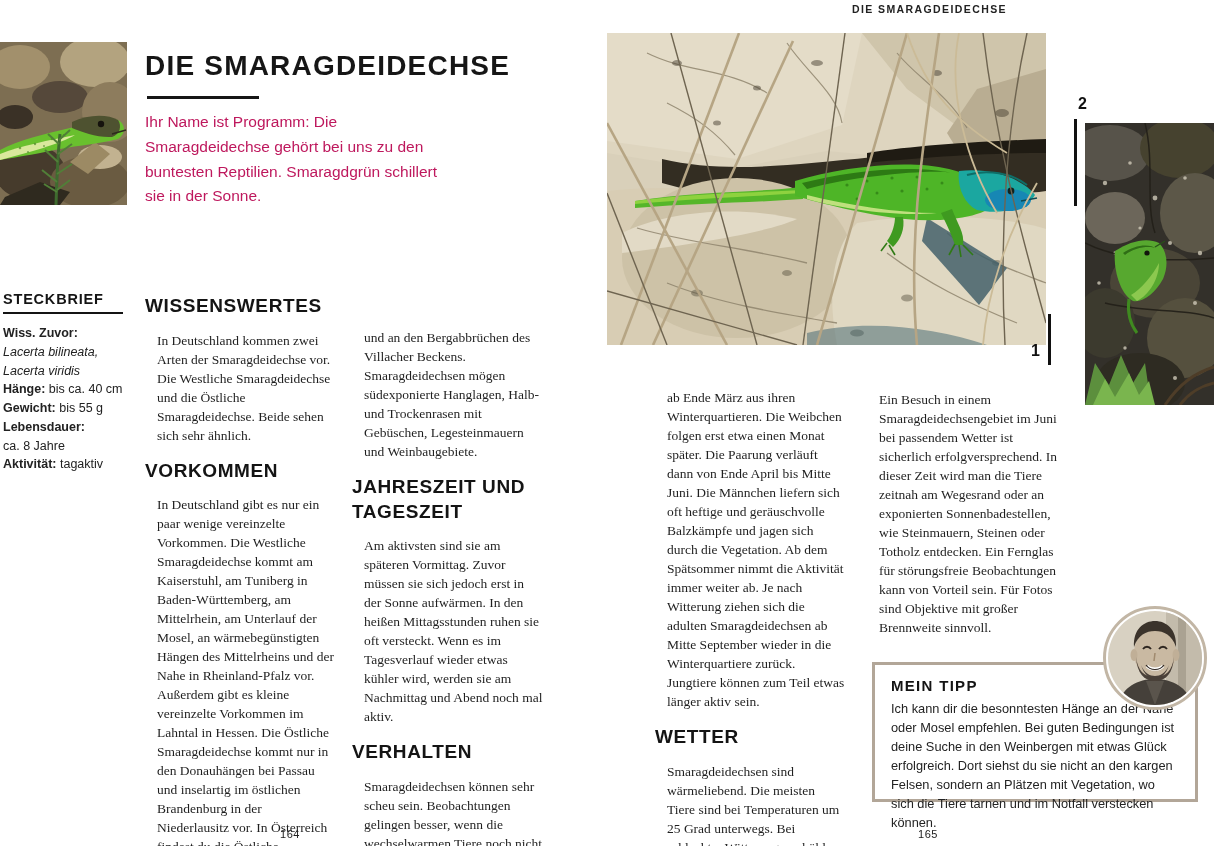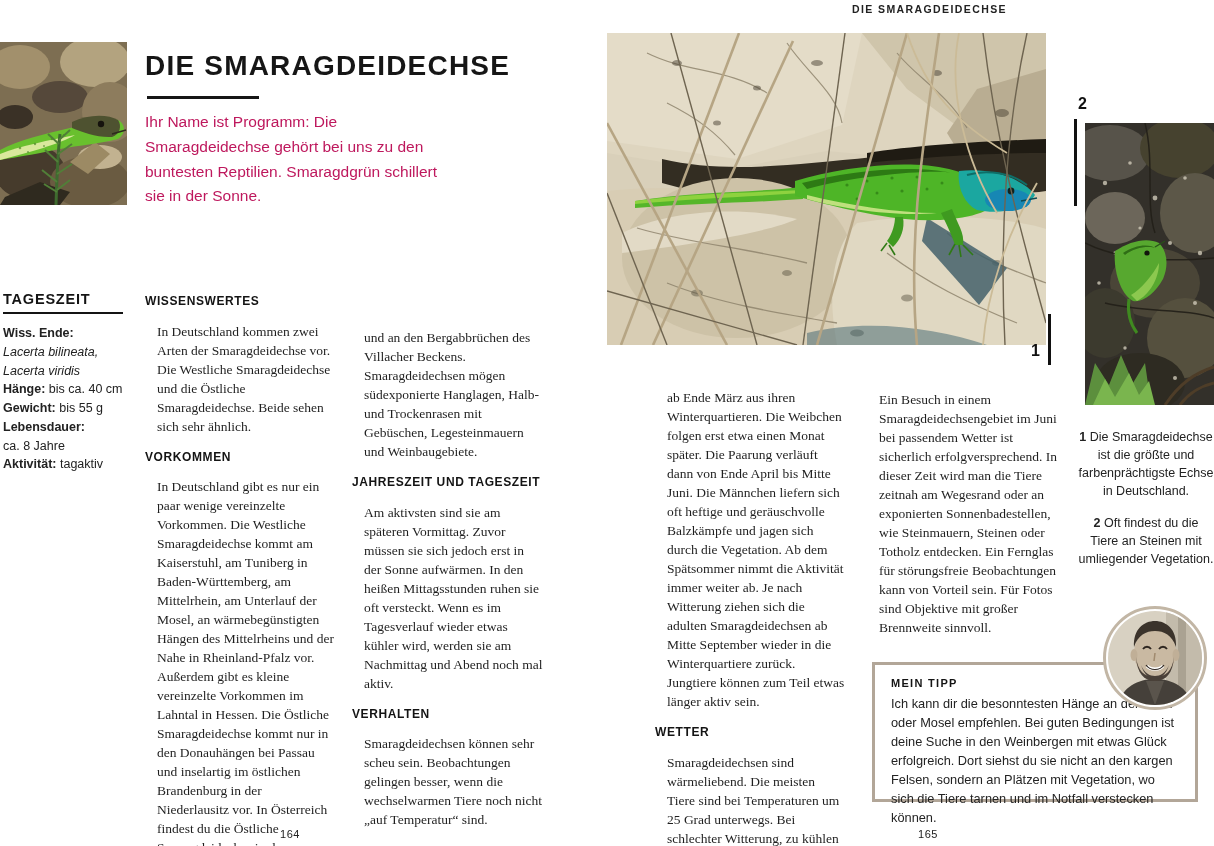--- a/index.html
+++ b/index.html
@@ -29,41 +29,41 @@
   .sb-entry .label{font-weight:700;}
   .sb-entry.block .label{display:block;}
   .sb-entry .value.italic{font-style:italic;}
 
   
   .col{font-family:"Liberation Serif",serif;font-size:13.5px;line-height:19px;color:#1f1f1f;hyphens:auto;}
   .col1{left:145px;top:294px;width:202px;}
   .col2{left:352px;top:294px;width:204px;}
   .col3{left:655px;top:376px;width:202px;}
   .col4{left:867px;top:378px;width:207px;}
-  .sec-heading{font-family:"Liberation Sans",sans-serif;font-size:12px;font-weight:700;letter-spacing:.6px;color:#141414;margin:0 0 5px 0;line-height:1.3;}
+  .sec-heading{font-family:"Liberation Sans",sans-serif;font-size:19px;font-weight:700;letter-spacing:.6px;color:#141414;margin:0 0 5px 0;line-height:1.3;}
   .sec{margin-bottom:14px;}
   .sec p{margin:12px;}
   .sub-heading{font-family:"Liberation Sans",sans-serif;font-size:15px;font-weight:700;color:#141414;margin:0 0 0 0;}
 
   
   .fig-marker{font-size:16px;font-weight:700;color:#111;}
   .fig1-label{left:1031px;top:342px;}
   .fig2-label{left:1078px;top:95px;}
   .vline{background:#111;width:2.5px;}
   .fig1-line{left:1048px;top:314px;height:51px;}
   .fig2-line{left:1074px;top:119px;height:87px;}
 
   
   .captions{left:1078px;top:428px;width:136px;text-align:center;font-size:12.5px;line-height:1.45;color:#232323;}
   .caption{margin-bottom:13px;}
   .caption b{font-weight:700;}
 
   
   .tip-box{left:872px;top:662px;width:290px;height:112px;border:3px solid #b2a698;background:#fff;padding:12px 14px 10px 16px;}
-  .tip-heading{font-size:11px;font-weight:700;letter-spacing:1.3px;color:#141414;margin-bottom:6px;}
+  .tip-heading{font-size:15px;font-weight:700;letter-spacing:1.3px;color:#141414;margin-bottom:6px;}
   .tip-body{font-size:12.8px;line-height:1.48;color:#232323;}
   .portrait{left:1103px;top:606px;width:94px;height:94px;border-radius:50%;border:3px solid #c2b6a5;background:#fff;padding:2px;z-index:5;}
   .portrait svg{border-radius:50%;display:block;width:94px;height:94px;}
 
   .page-num{font-size:11px;letter-spacing:.5px;color:#222;}
   .page-num-left{left:270px;top:828px;width:40px;text-align:center;}
   .page-num-right{left:908px;top:828px;width:40px;text-align:center;}
 </style>
 </head>
 <body>
@@ -114,24 +114,24 @@
           <path d="M57,148 L70,138"></path>
       </g>
     </svg>
   </div>
 
   <div class="abs title">DIE SMARAGDEIDECHSE</div>
   <div class="abs title-rule"></div>
   <div class="abs intro">Ihr Name ist Programm: Die Smaragdeidechse gehört bei uns zu den buntesten Reptilien. Smaragdgrün schillert sie in der Sonne.</div>
 
   <div class="abs steckbrief">
-    <div class="sb-heading">TAGESZEIT</div>
+    <div class="sb-heading">STECKBRIEF</div>
     <div class="sb-rule"></div>
     <div class="sb-entry block">
-      <span class="label">Wiss. Ende:</span>
+      <span class="label">Wiss. Zuvor:</span>
       <span class="value italic">Lacerta bilineata, Lacerta viridis</span>
     </div>
     <div class="sb-entry">
       <span class="label">Hänge:</span>
       <span class="value">bis ca. 40 cm</span>
     </div>
     <div class="sb-entry">
       <span class="label">Gewicht:</span>
       <span class="value">bis 55 g</span>
     </div>
@@ -343,30 +343,20 @@
       <p>Smaragdeidechsen sind wärmeliebend. Die meisten Tiere sind bei Temperaturen um 25 Grad unterwegs. Bei schlechter Witterung, zu kühlen Temperaturen, Regen oder zu hohen Temperaturen sind die Tiere nicht aktiv.</p>
     </div>
   </div>
 
   <div class="abs col col4">
     <div class="sec">
       <p>Ein Besuch in einem Smaragdeidechsengebiet im Juni bei passendem Wetter ist sicherlich erfolgversprechend. In dieser Zeit wird man die Tiere zeitnah am Wegesrand oder an exponierten Sonnenbadestellen, wie Steinmauern, Steinen oder Totholz entdecken. Ein Fernglas für störungsfreie Beobachtungen kann von Vorteil sein. Für Fotos sind Objektive mit großer Brennweite sinnvoll.</p>
     </div>
   </div>
 
-  <div class="abs captions">
-    <div class="caption">
-      <b>1</b>
-      <span>Die Smaragdeidechse ist die größte und farbenprächtigste Echse in Deutschland.</span>
-    </div>
-    <div class="caption">
-      <b>2</b>
-      <span>Oft findest du die Tiere an Steinen mit umliegender Vegetation.</span>
-    </div>
-  </div>
 
   <div class="abs tip-box">
     <div class="tip-heading">MEIN TIPP</div>
     <div class="tip-body">Ich kann dir die besonntesten Hänge an der Nahe oder Mosel empfehlen. Bei guten Bedingungen ist deine Suche in den Weinbergen mit etwas Glück erfolgreich. Dort siehst du sie nicht an den kargen Felsen, sondern an Plätzen mit Vegetation, wo sich die Tiere tarnen und im Notfall verstecken können.</div>
   </div>
 
   <div class="abs portrait">
     <svg viewBox="0 0 94 94">
       <rect width="94" height="94" fill="#d8d1c2"></rect>
       <rect x="58" width="36" height="94" fill="#c3bbab"></rect>

